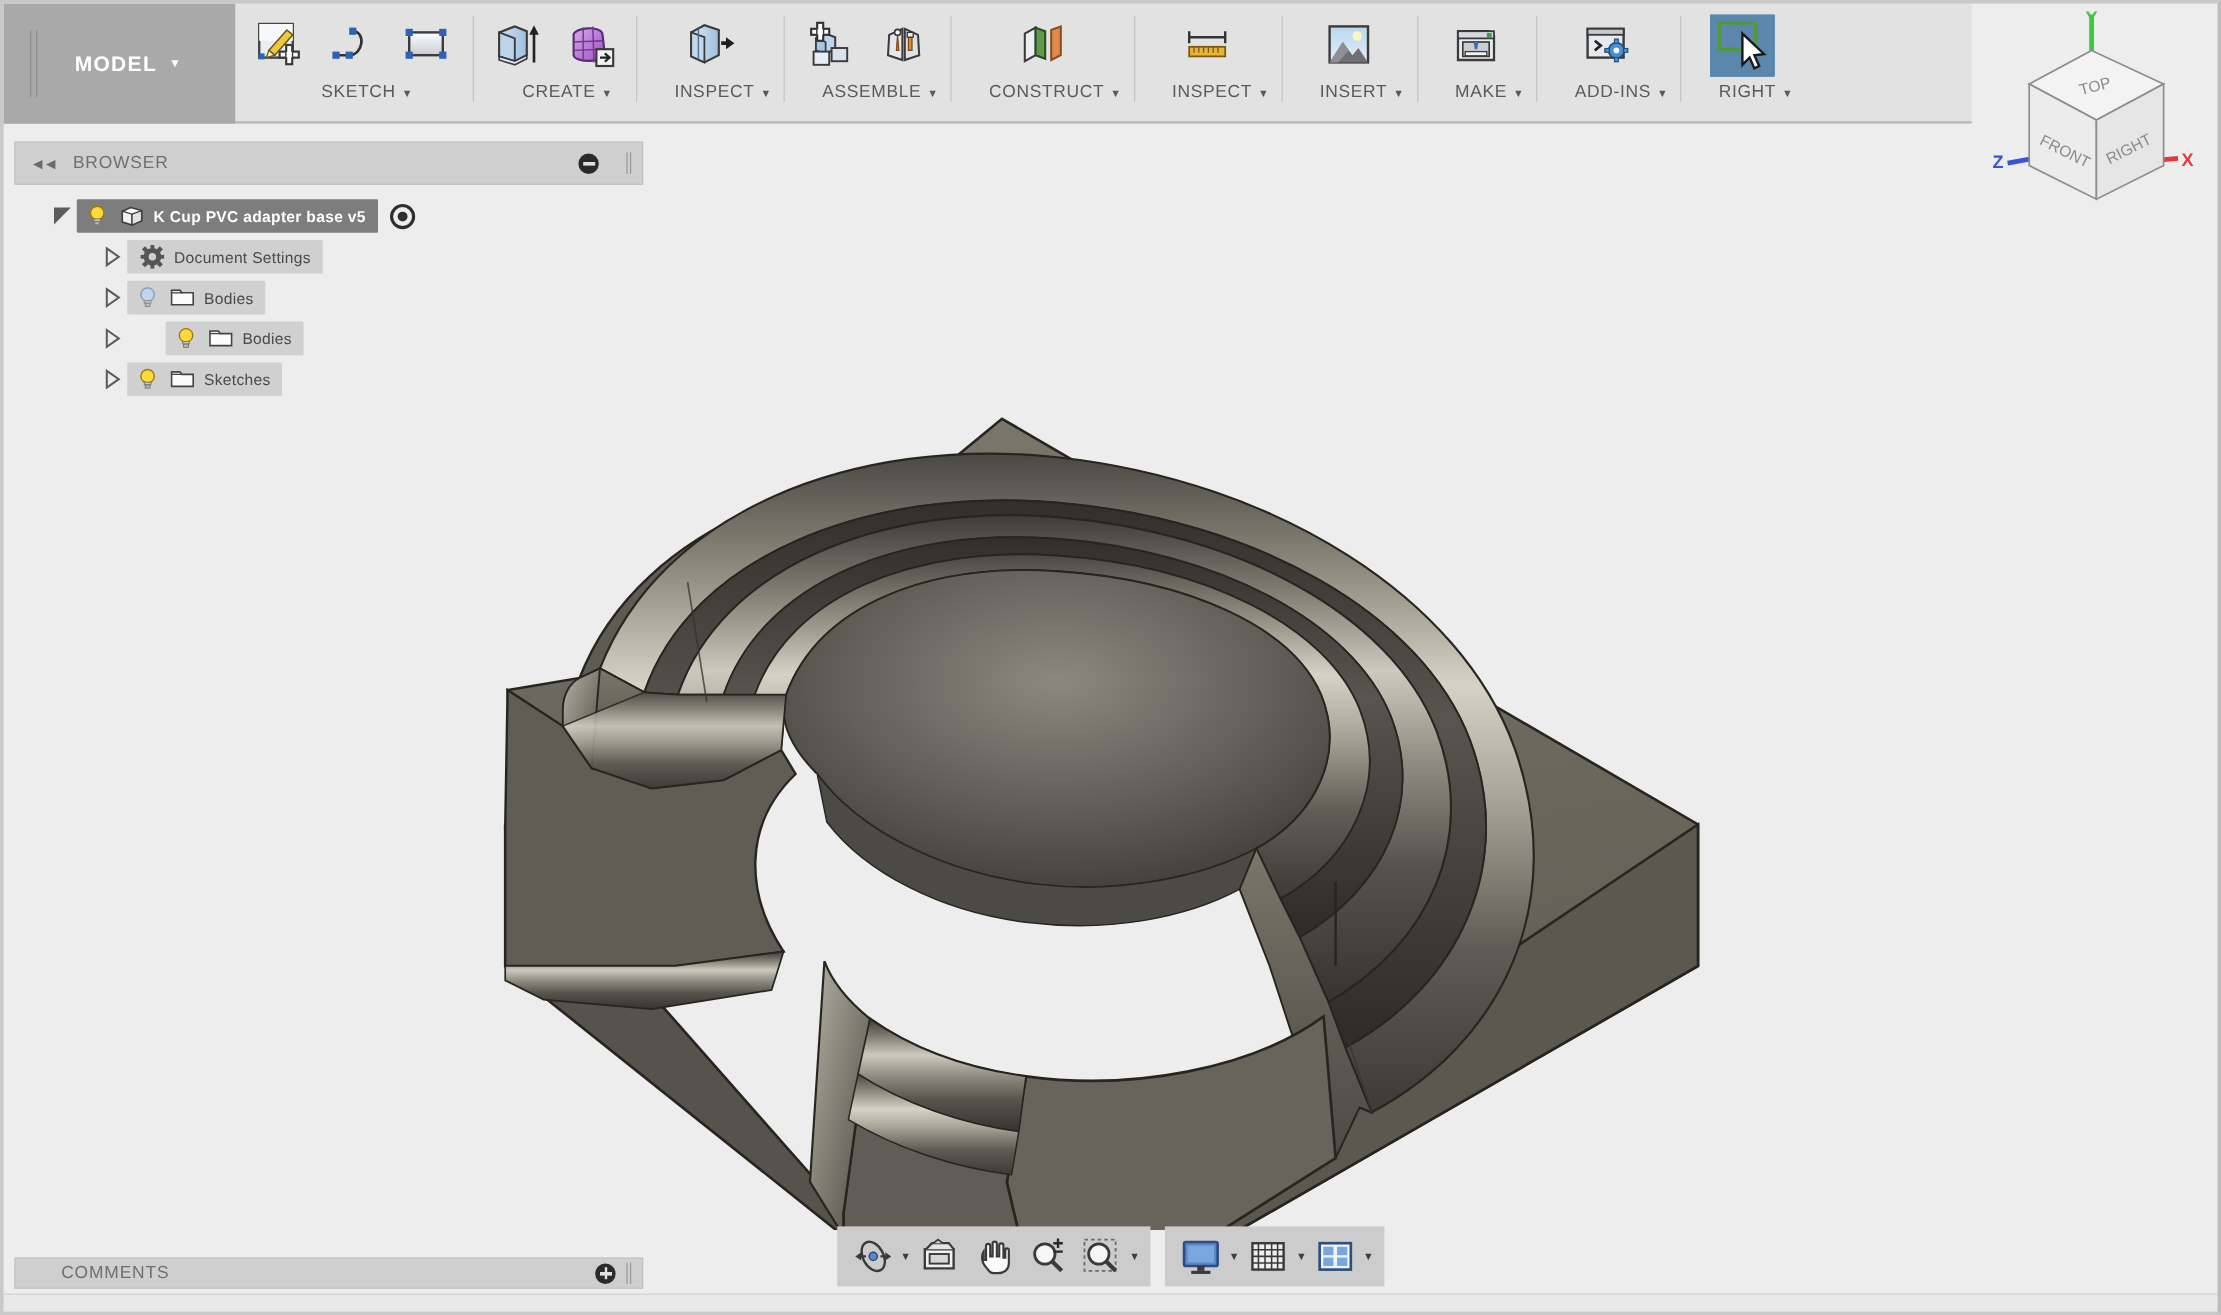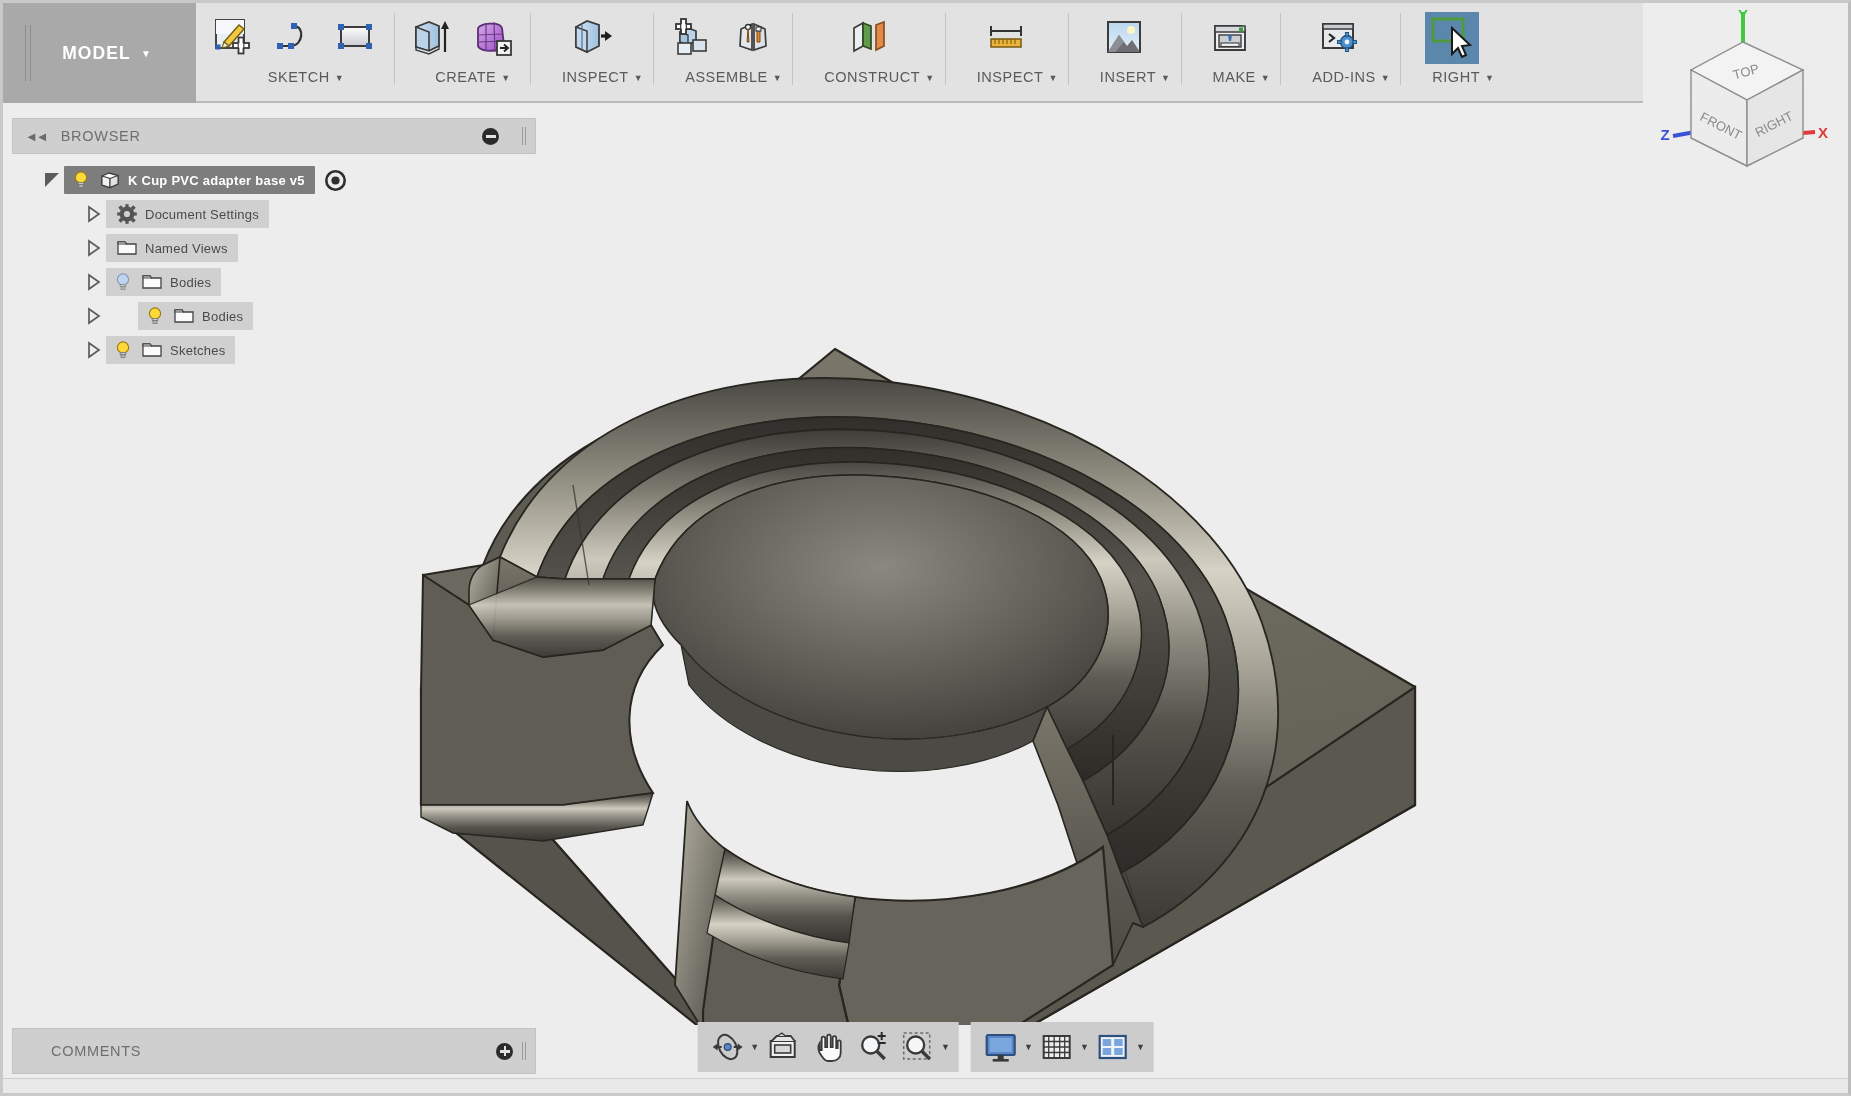--- a/index.html
+++ b/index.html
@@ -147,21 +147,21 @@
   .canvas {
     position: absolute; left: 3px; top: 105px;
     width: 1845px; height: 920px;
     background: #ededed;
     overflow: hidden;
   }
 
   
   .comments {
     position: absolute; left: 12px; bottom: 22px;
-    width: 524px; height: 46px;
+    width: 524px; height: 26px;
     background: #cfcfcf; border: 1px solid #c2c2c2;
     display: flex; align-items: center; padding: 0 8px 0 38px;
     cursor: pointer;
   }
   .comments-title { font-size: 14.5px; color: #6f6f6f; letter-spacing: 0.7px; flex: 1; }
   .plus-circle {
     width: 17px; height: 17px; border-radius: 50%;
     background: #2b2b2b; position: relative; cursor: pointer; flex: 0 0 auto;
   }
   .plus-circle::after {
@@ -784,36 +784,20 @@
                 <rect x="15.4" y="3" width="3.6" height="3.6" transform="rotate(45 17.2 4.8)"></rect>
                 <rect x="3" y="15.4" width="3.6" height="3.6" transform="rotate(45 4.8 17.2)"></rect>
               </g>
               <circle cx="11" cy="11" r="3.1" fill="#d0d0d0"></circle>
             </svg>
           </span>
           <span class="row-label">Document Settings</span>
         </span>
       </div>
 
-      <div class="tree-row" style="padding-left:70px;">
-        <span class="tw">
-          <svg width="18" height="20" viewBox="0 0 18 20">
-            <path d="M 4 3 L 14 10 L 4 17 Z" fill="none" stroke="#5c5c5c" stroke-width="1.7"></path>
-          </svg>
-        </span>
-        <span class="row-pill" style="padding-left:10px;">
-          <span class="ico16">
-            <svg width="22" height="22" viewBox="0 0 22 22">
-              <path d="M 2 5 L 9 5 L 10.5 7 L 20 7 L 20 17 L 2 17 Z" fill="#fbfbfb" stroke="#444" stroke-width="1.3"></path>
-              <path d="M 2 5 L 9 5 L 10.5 7 L 2 7 Z" fill="#e8e8e8" stroke="#444" stroke-width="1.1"></path>
-            </svg>
-          </span>
-          <span class="row-label">Named Views</span>
-        </span>
-      </div>
 
       <div class="tree-row" style="padding-left:70px;">
         <span class="tw">
           <svg width="18" height="20" viewBox="0 0 18 20">
             <path d="M 4 3 L 14 10 L 4 17 Z" fill="none" stroke="#5c5c5c" stroke-width="1.7"></path>
           </svg>
         </span>
         <span class="row-pill">
           <span class="ico16">
             <svg width="22" height="22" viewBox="0 0 22 22">

